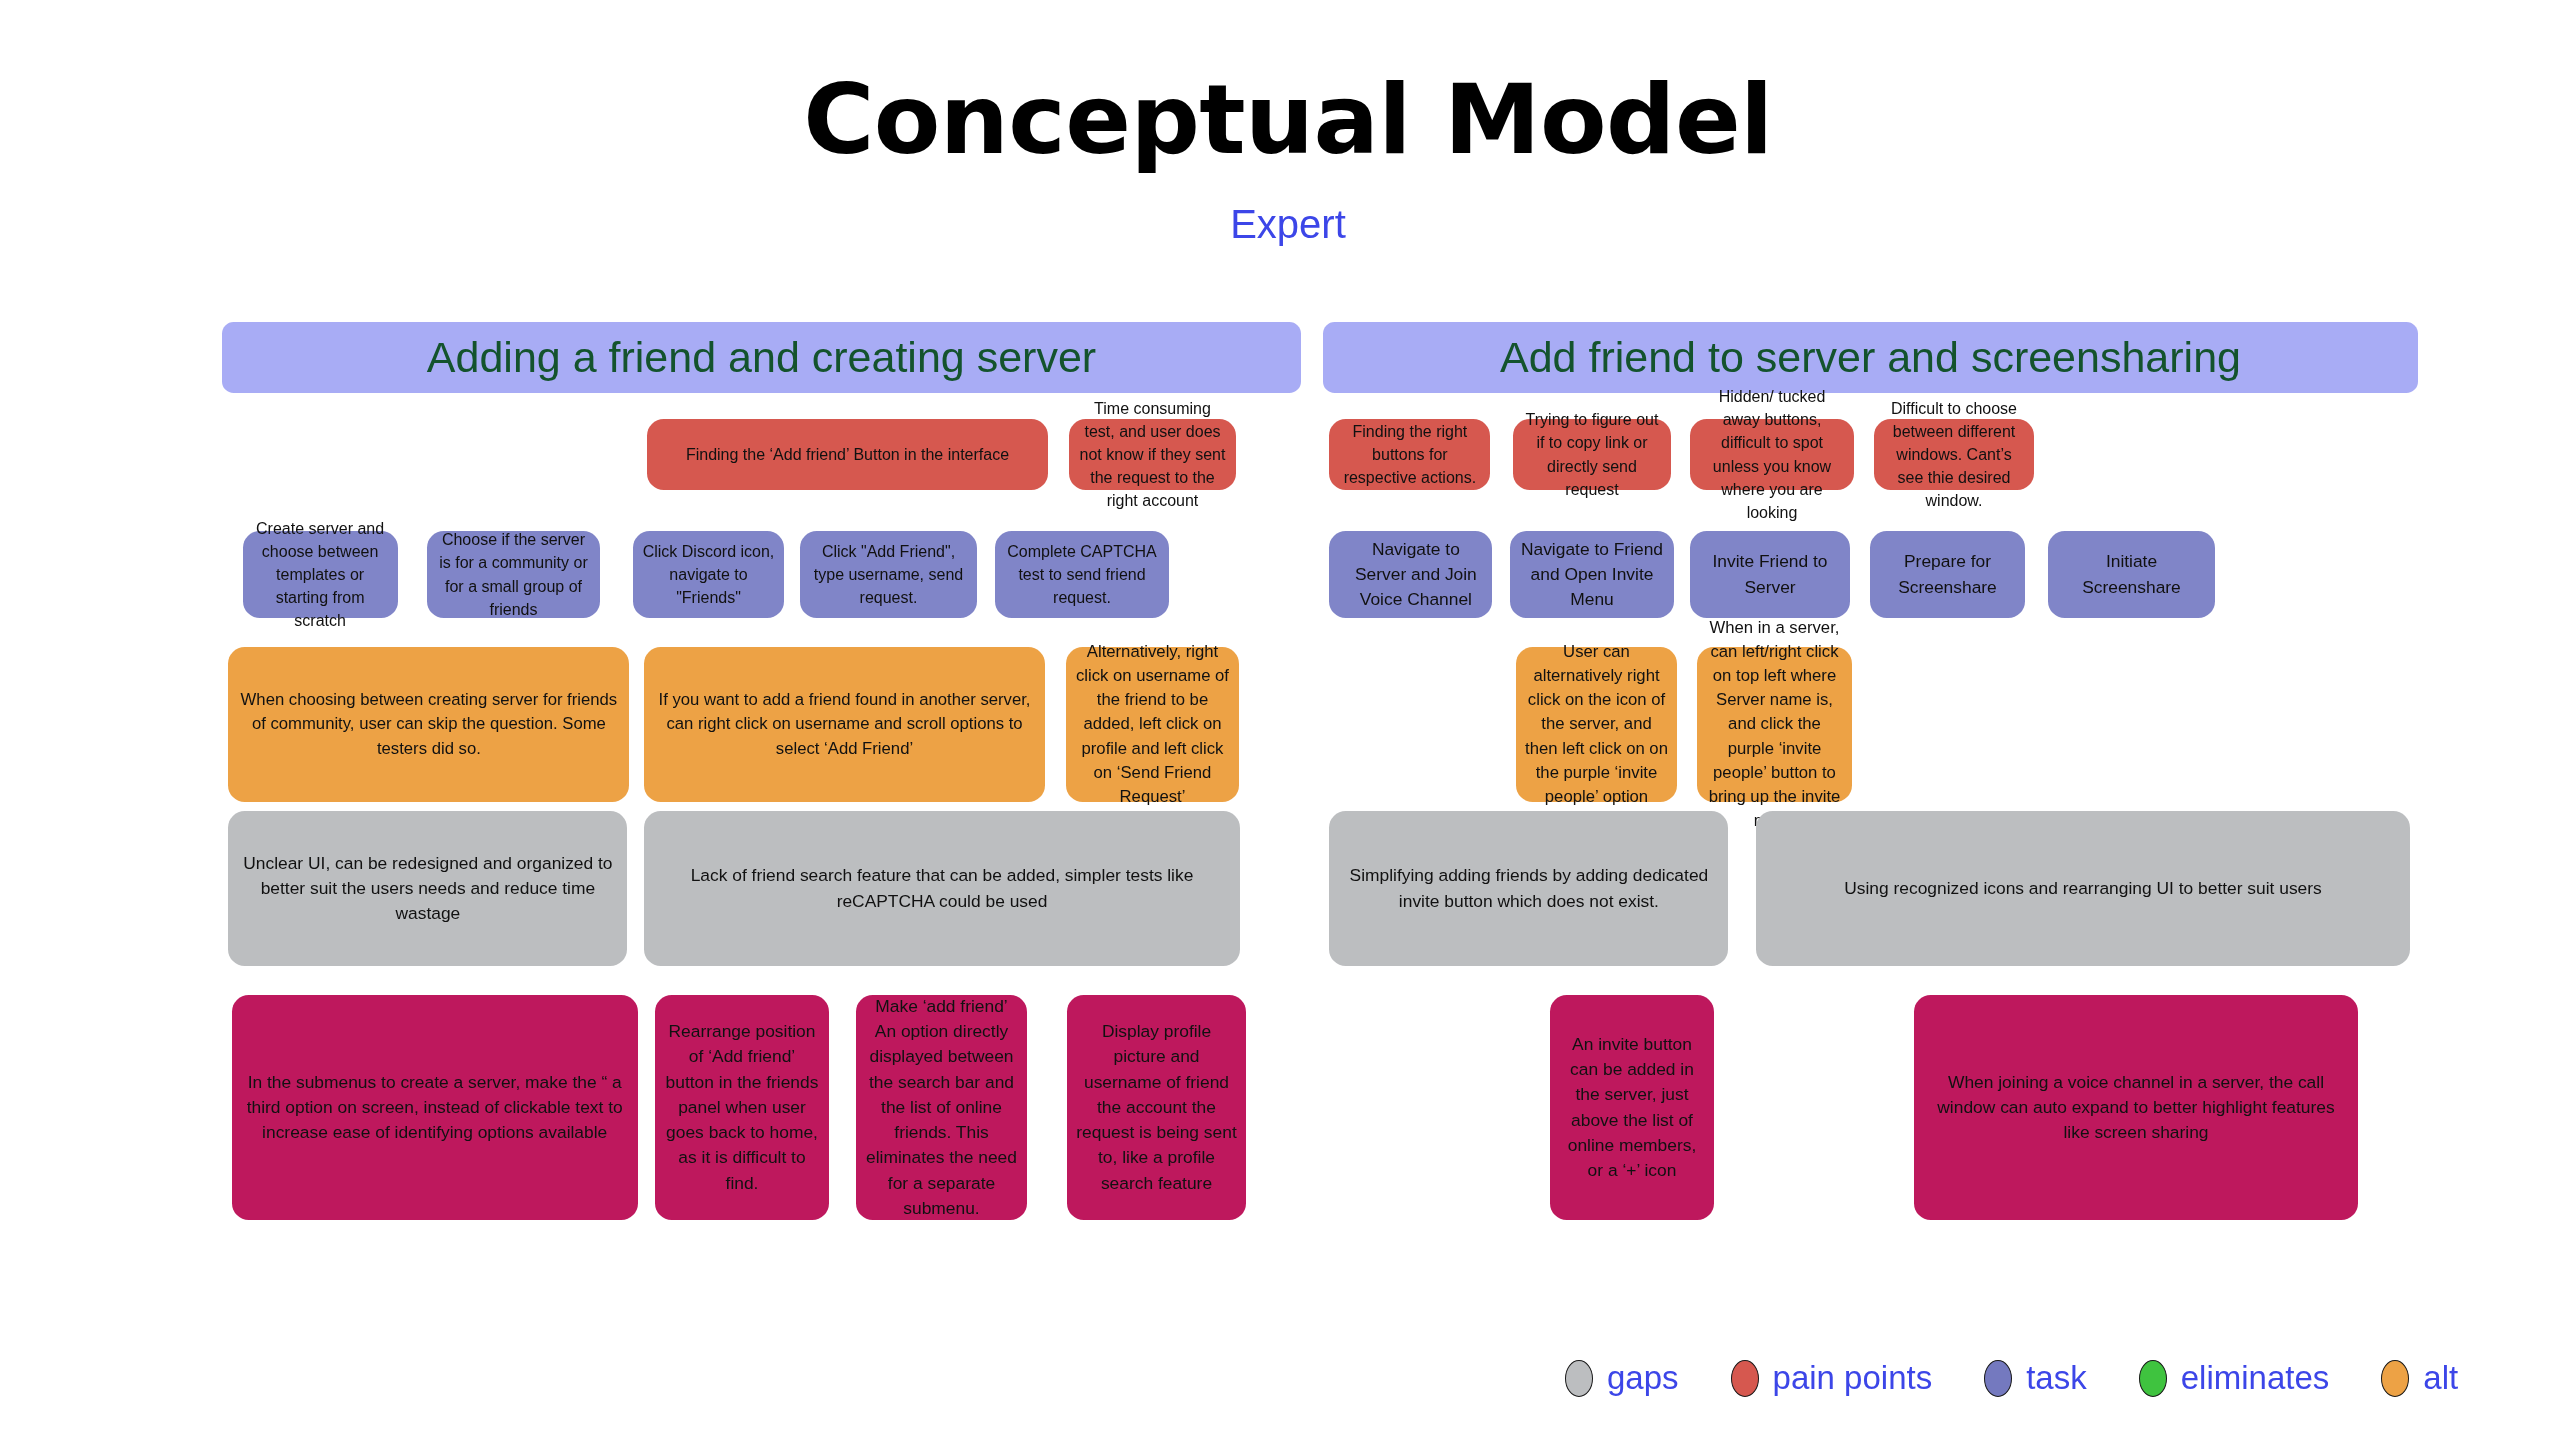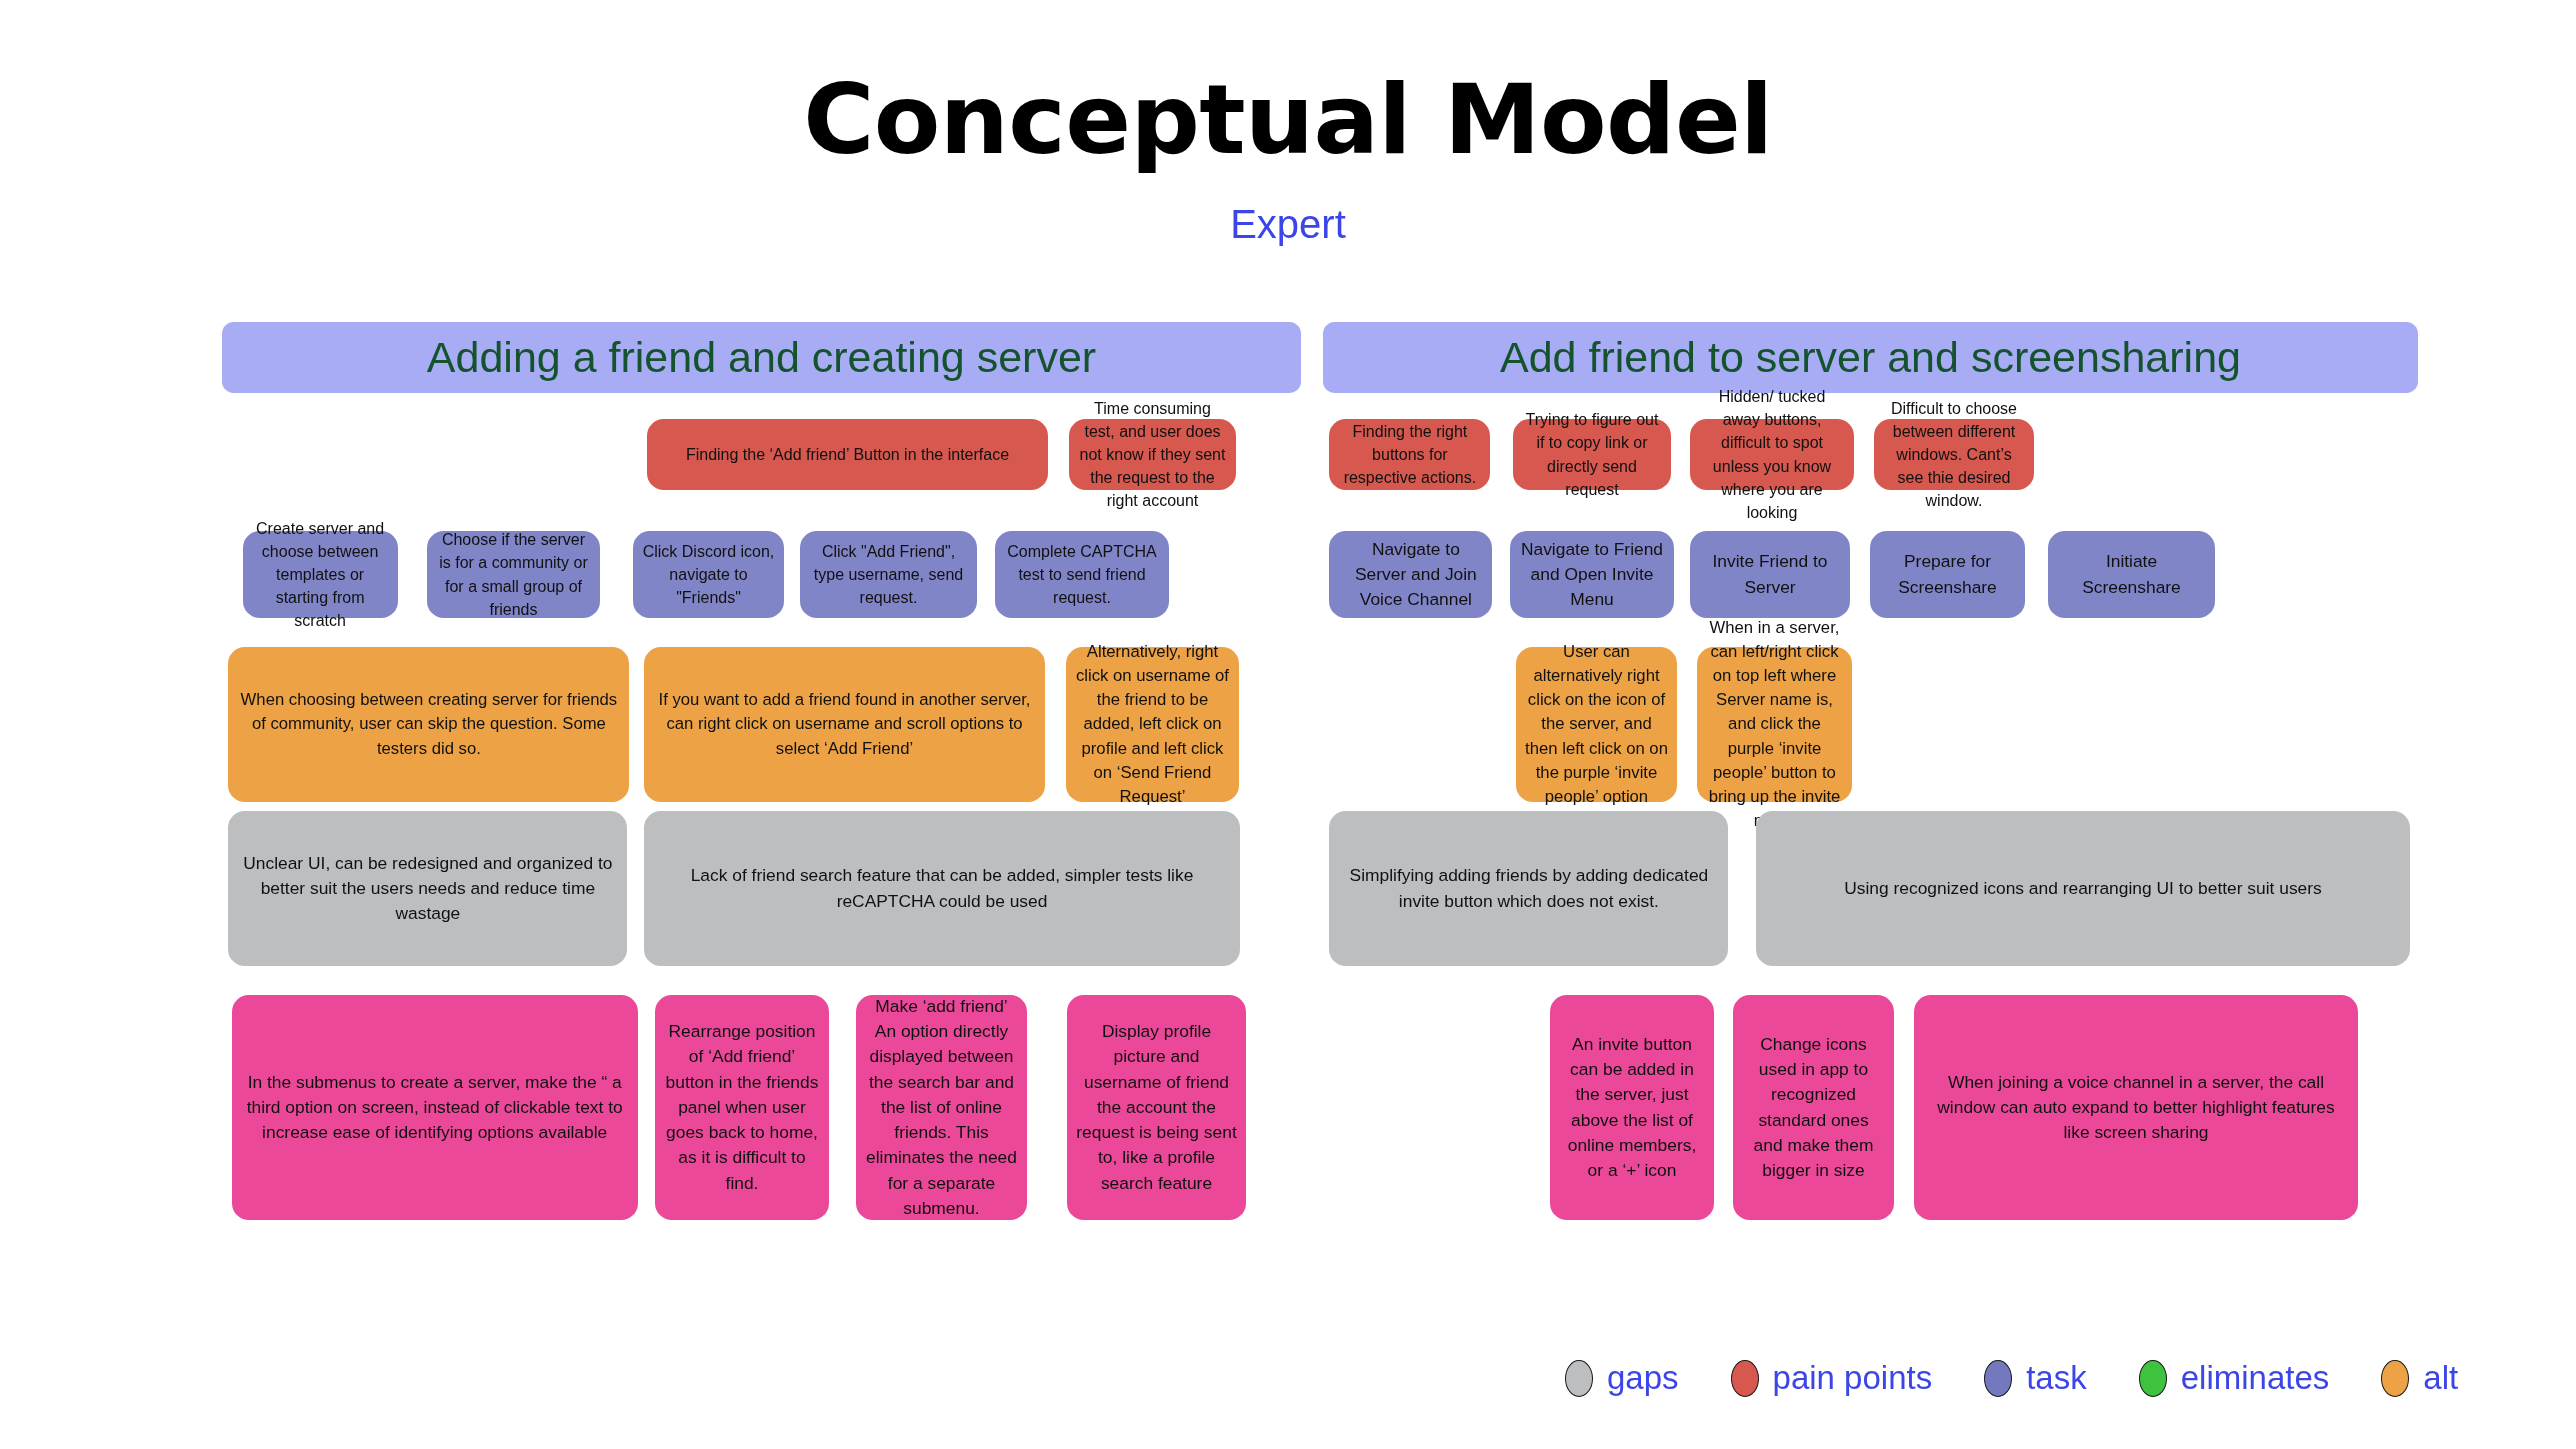--- a/index.html
+++ b/index.html
@@ -85,21 +85,21 @@
     color: #111111;
     line-height: 1.45;
     font-family: "Liberation Sans", sans-serif;
   }
   .card span { display: block; width: 100%; }
 
   .c-pain  { background: #d6584f; }
   .c-task  { background: #8085c8; }
   .c-alt   { background: #eda245; }
   .c-gap   { background: #bcbec0; }
-  .c-sugg  { background: #ec4899; justify-content: center; }
+  .c-sugg  { background: #be185d; justify-content: center; }
 
   
   .row-pain { top: 97px;  height: 71px; }
   .row-task { top: 209px;  height: 87px; }
   .row-alt  { top: 325px;  height: 155px; }
   .row-gap  { top: 489px;  height: 155px; }
   .row-sugg { top: 673px; height: 225px; }
 
   
   #legend {
@@ -248,23 +248,20 @@
         <span>Simplifying adding friends by adding dedicated invite button which does not exist.</span>
       </div>
       <div class="card c-gap" style="left: 433px; width: 654px; height: 100%; font-size: 17.4px;">
         <span>Using recognized icons and rearranging UI to better suit users</span>
       </div>
     </div>
     <div class="row row-sugg" style="width: 1095px;">
       <div class="card c-sugg" style="left: 227px; width: 164px; height: 100%; font-size: 17.4px;">
         <span>An invite button can be added in the server, just above the list of online members, or a ‘+’ icon</span>
       </div>
-      <div class="card c-sugg" style="left: 410px; width: 161px; height: 100%; font-size: 17.4px;">
-        <span>Change icons used in app to recognized standard ones and make them bigger in size</span>
-      </div>
       <div class="card c-sugg" style="left: 591px; width: 444px; height: 100%; font-size: 17.4px;">
         <span>When joining a voice channel in a server, the call window can auto expand to better highlight features like screen sharing</span>
       </div>
     </div>
   </div>
 
 <div id="legend">
     <div class="legend-item">
       <span class="legend-dot" style="background: rgb(188, 190, 192);"></span>
       <span class="legend-label">gaps</span>

